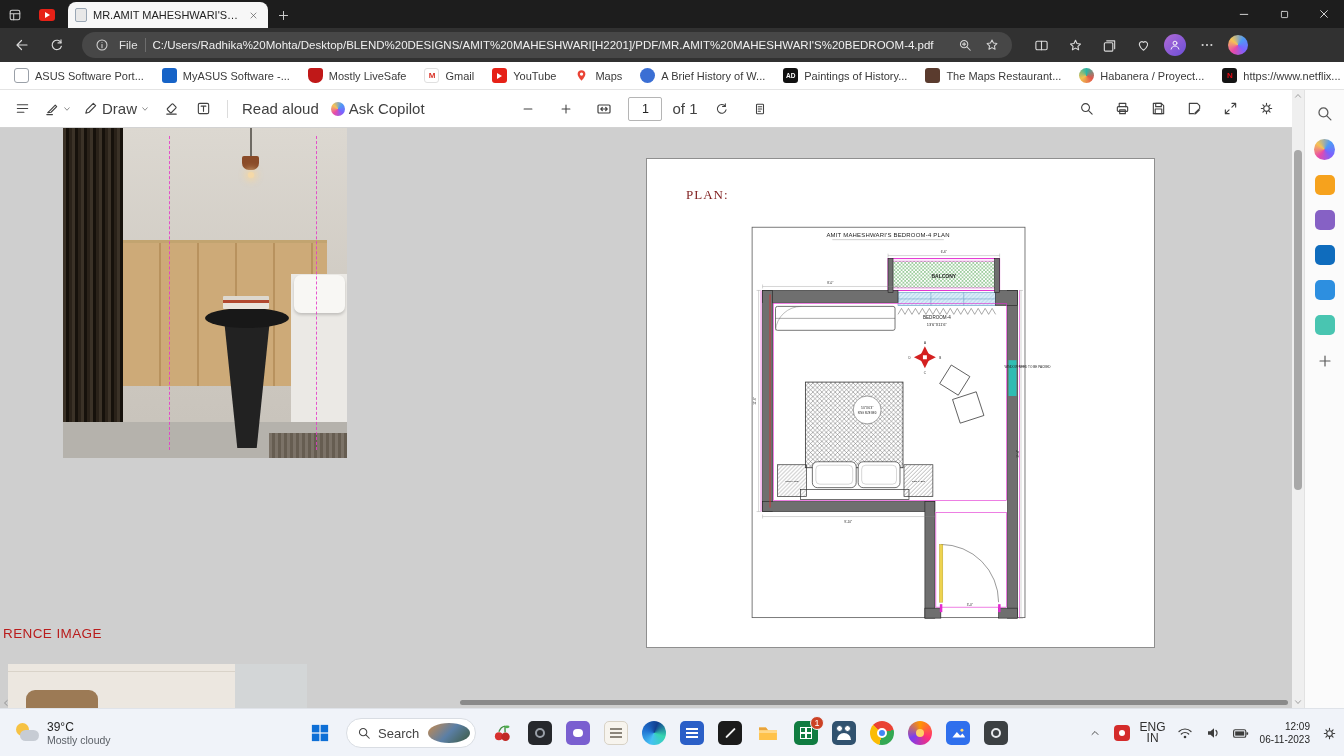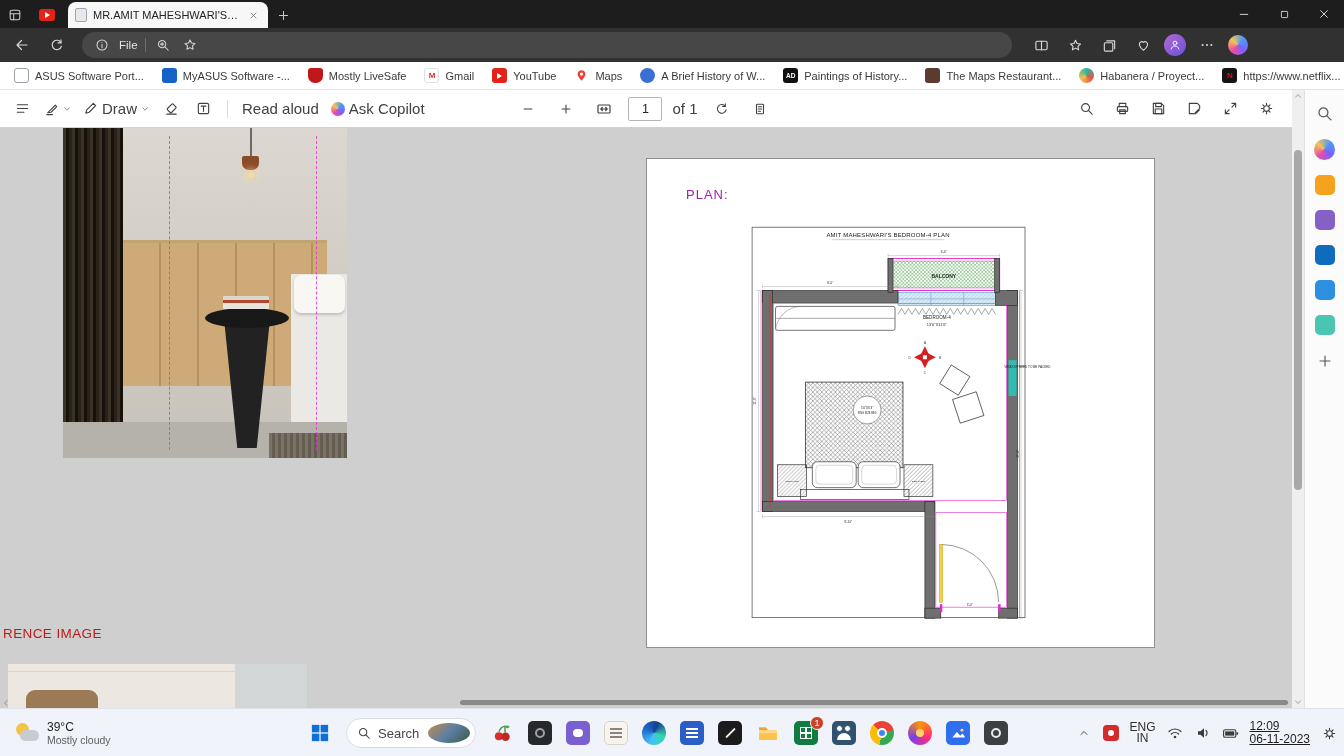--- a/index.html
+++ b/index.html
@@ -84,21 +84,21 @@
 
   .ref-caption { position:absolute; left:3px; top:498px; font-size:13.5px; color:#b91c1c; letter-spacing:.4px; }
 
   .photo2 { position:absolute; left:8px; top:536px; width:299px; height:44px; background:#ece7e0; overflow:hidden; }
   .p2-right { position:absolute; right:0; top:0; width:72px; height:100%; background:#d3d6d7; }
   .p2-shape { position:absolute; left:18px; bottom:0; width:72px; height:18px; background:#9c7a55; border-radius:9px 9px 0 0; }
   .p2-line { position:absolute; left:0; top:7px; width:100%; height:1px; background:#d9d3c9; }
 
   
   .pdf-page { position:absolute; left:646px; top:30px; width:509px; height:490px; background:#fff; border:1px solid #8f8f8f; }
-  .plan-heading { position:absolute; left:39px; top:28px; font-size:13px; color:#a21caf; letter-spacing:1px; }
+  .plan-heading { position:absolute; left:39px; top:28px; font-size:13px; color:#7f1d1d; letter-spacing:1px;font-family:Liberation Serif, serif; }
   .plan-svg { position:absolute; inset:0; width:100%; height:100%; }
   .plan-svg text { font-family:"Liberation Sans",sans-serif; fill:#222; text-anchor:middle; }
   .t6  { font-size:6px; letter-spacing:.2px; }
   .t5b { font-size:5px; font-weight:bold; }
   .t46 { font-size:4.6px; }
   .t40 { font-size:4px; }
   .t30 { font-size:3.1px; fill:#333; }
   .t30l{ font-size:3.1px; fill:#333; text-anchor:start; }
   .t26 { font-size:2.6px; }
   .t24 { font-size:2.4px; fill:#444; }
@@ -147,21 +147,21 @@
   .a-chrome i { width:10px; height:10px; background:#4285f4; border:2px solid #fff; border-radius:50%; }
   .a-ffx { border-radius:50%; background:conic-gradient(from 0deg,#ff9500,#ff2d78,#7a3df0,#ff9500); }
   .a-ffx i { width:8px; height:8px; background:#ffd166; border-radius:50%; }
   .a-photos { background:#2f6fed; } 
   .a-sett { background:#3c4043; } .a-sett i { width:10px; height:10px; border:2px solid #e8eaed; border-radius:50%; }
   .tk-tray { position:absolute; right:6px; top:0; height:48px; display:flex; align-items:center; gap:10px; color:#3c3c3c; }
   .tray-ic { width:18px; height:18px; display:flex; align-items:center; justify-content:center; }
   .tray-app { width:16px; height:16px; border-radius:4px; background:#d42b2b; display:flex; align-items:center; justify-content:center; }
   .tray-app i { width:6px; height:6px; background:#fff; border-radius:50%; }
   .lang { text-align:center; font-size:12px; color:#2f2f2f; line-height:11px; }
-  .clock { font-size:12px; color:#1f1f1f; line-height:13px;text-decoration:underline; }
+  .clock { text-align:right; font-size:10px; color:#1f1f1f; line-height:13px; }
 </style>
 </head>
 <body>
 
 <div class="screen">
 
   <div class="titlebar">
     <div class="tb-btn">
       <svg class="i" width="14" height="14" viewBox="0 0 16 16">
           <rect x="2.5" y="2.5" width="11" height="11" rx="2"></rect>
@@ -220,20 +220,21 @@
     <div class="url-pill">
       <span class="pill-ic">
         <svg class="i" width="14" height="14" viewBox="0 0 16 16">
             <circle cx="8" cy="8" r="5.7"></circle>
             <path d="M8 7.4 V11"></path>
             <circle cx="8" cy="5.2" r="0.6" fill="currentColor" stroke="none"></circle>
           </svg>
       </span>
       <span class="url-scheme">File</span>
       <span class="url-div"></span>
+      <span class="url-text">C:/Users/Radhika%20Mohta/Desktop/BLEND%20DESIGNS/AMIT%20MAHESHWARI[H2201]/PDF/MR.AMIT%20MAHESHWARI'S%20BEDROOM-4.pdf</span>
       <span class="pill-ic">
         <svg class="i" width="14" height="14" viewBox="0 0 16 16">
             <circle cx="7" cy="7" r="4.2"></circle>
             <path d="M10.2 10.2 L14 14 M5.2 7 H8.8 M7 5.2 V8.8"></path>
           </svg>
       </span>
       <span class="pill-ic">
         <svg class="i" width="14" height="14" viewBox="0 0 16 16">
             <path d="M8 2.2 L9.7 5.8 L13.6 6.3 L10.8 9 L11.5 12.9 L8 11 L4.5 12.9 L5.2 9 L2.4 6.3 L6.3 5.8 Z"></path>
           </svg>

